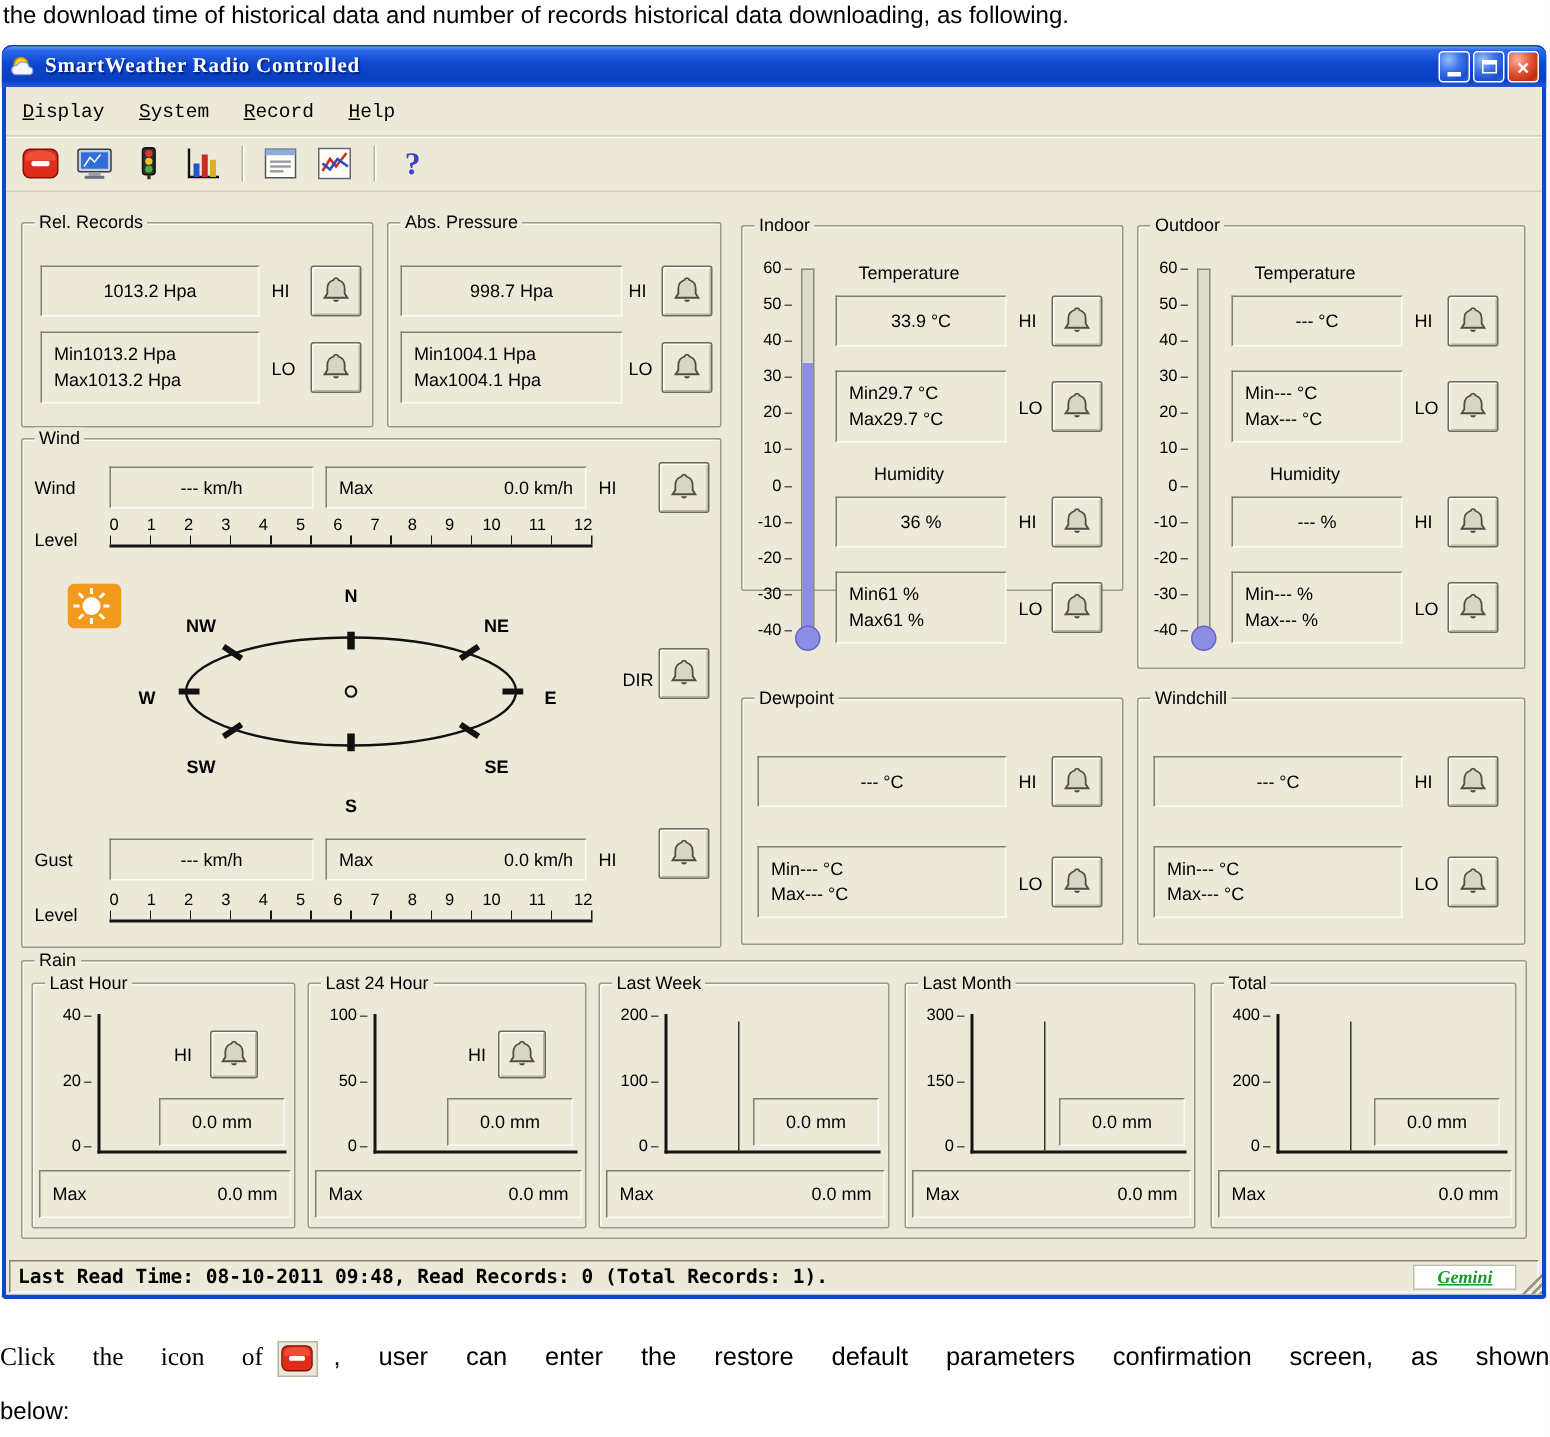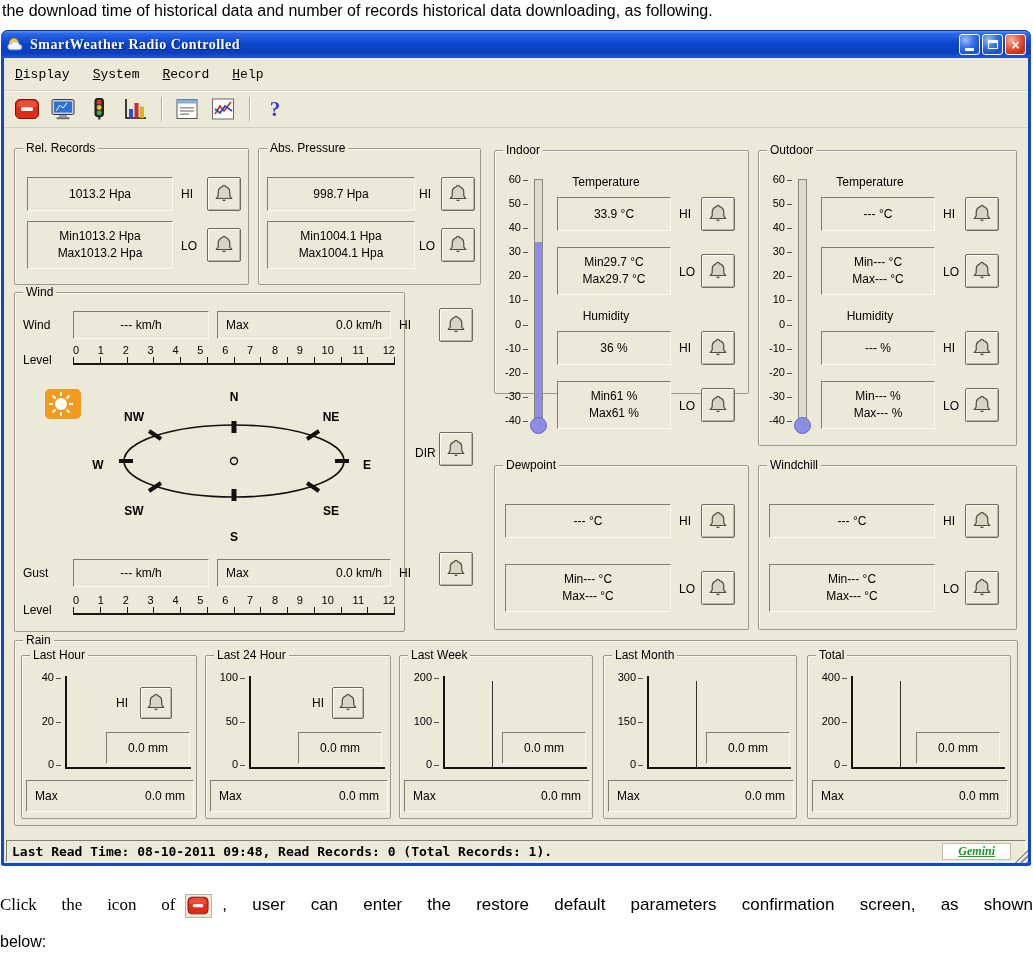--- a/index.html
+++ b/index.html
@@ -30,21 +30,21 @@
 .tool{width:34px;height:30px;border:0;background:transparent;display:flex;align-items:center;justify-content:center;margin-right:2px;cursor:pointer}
 .tool svg{width:26px;height:24px}
 .tsep{width:0;height:24px;border-left:1px solid #b4b1a2;border-right:1px solid #fffef6;margin:0 7px}
 
 
 .group{position:absolute;border:1px solid #9b998c;box-shadow:inset 1px 1px 0 #fbfaf2;border-radius:2px}
 .legend{position:absolute;top:-8px;left:8px;background:#ECE9D8;padding:0 3px;font-size:12px;line-height:15px;white-space:nowrap}
 .field{position:absolute;display:flex;align-items:center;background:#ECE9D8;border:1px solid;border-color:#807e6e #fbfaf4 #fbfaf4 #807e6e;font-size:12px}
 .field.center{justify-content:center}
 .field.mm{flex-direction:column;justify-content:center}
-.mmrow{display:flex;justify-content:center;width:100%;padding:0 8px;line-height:17px}
+.mmrow{display:flex;justify-content:flex-start;width:100%;padding:0 8px;line-height:17px}
 .field.mm1{justify-content:space-between;padding:0 8px}
 .hilo{position:absolute;font-size:12px}
 .flabel{position:absolute;font-size:12px}
 .tlabel{position:absolute;font-size:12px;text-align:center}
 .bellbtn{position:absolute;width:34px;height:34px;background:#ECE9D8;border:1px solid #6e6c60;border-radius:2px;box-shadow:inset 1px 1px 0 #fdfcf6,inset -1px -1px 0 #b8b5a4;display:flex;align-items:center;justify-content:center;cursor:pointer;padding:0}
 .bellbtn svg{width:22px;height:22px}
 .bellbtn.sm{width:32px;height:32px}
 
 
 .cl{position:absolute;transform:translate(-50%,-50%);font-size:12px;font-weight:bold}
@@ -260,21 +260,21 @@
           </div>
       </div>
       <span class="hilo" style="left:160px;top:90px">LO</span>
       <button class="bellbtn" style="left:182px;top:79px">
           <svg>
             <use href="#sym-bell"></use>
           </svg>
         </button>
     </div>
 
-    <div class="group" style="left:10px;top:262px;width:391px;height:340px">
+    <div class="group" style="left:10px;top:262px;width:467px;height:340px">
       <span class="legend">Wind</span>
       <span class="flabel" style="left:8px;top:25px">Wind</span>
       <div class="field center" style="left:58px;top:18px;width:136px;height:28px">
           <span>--- km/h</span>
         </div>
       <div class="field mm1" style="left:202px;top:18px;width:174px;height:28px">
           <span>Max</span>
           <span>0.0 km/h</span>
         </div>
       <span class="hilo" style="left:384px;top:25px">HI</span>

